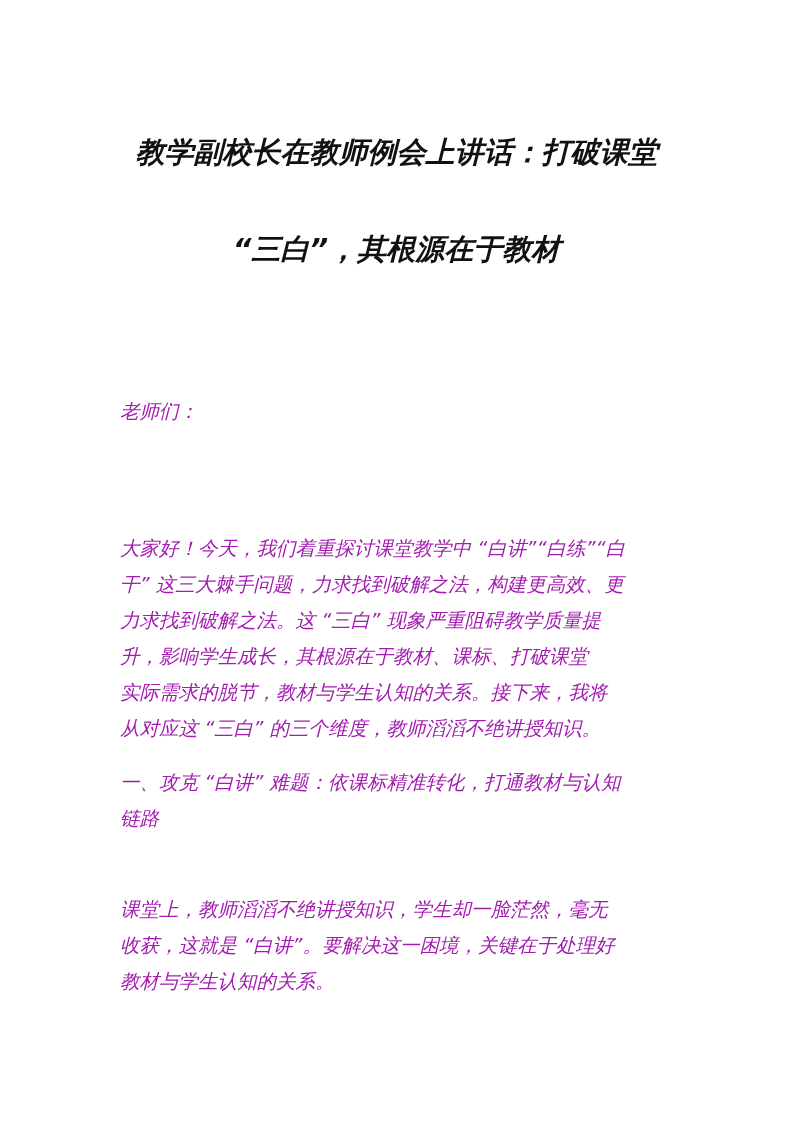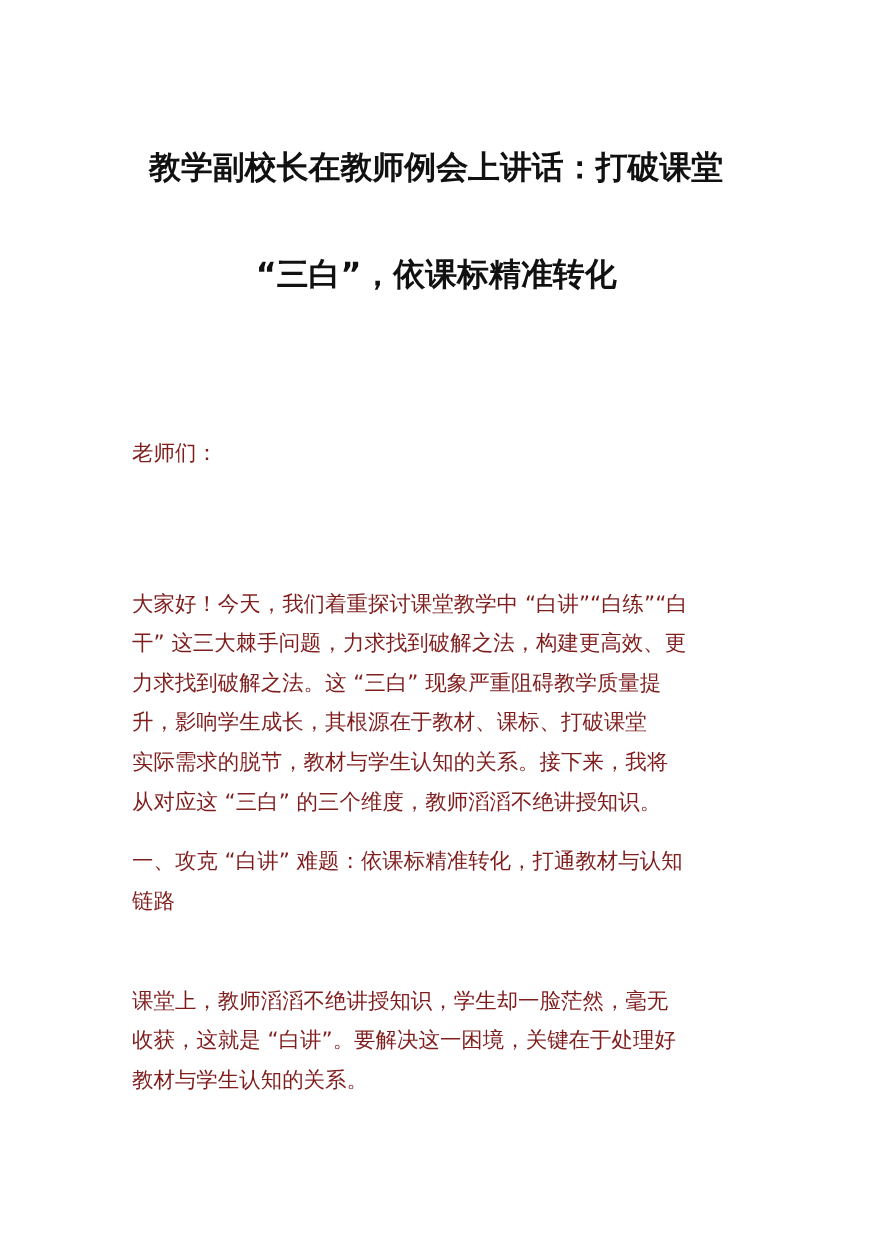--- a/index.html
+++ b/index.html
@@ -15,20 +15,21 @@
       font-family: "DejaVu Sans", "Liberation Sans", sans-serif;
       color: #111111;
     }
     .page {
       position: absolute;
       left: 0;
       top: 0;
       width: 793px;
       height: 1122px;
       background: #ffffff;
+      font-style: italic;
     }
     .title-line {
       position: absolute;
       left: 0;
       width: 793px;
       text-align: center;
       font-size: 29px;
       font-weight: bold;
       letter-spacing: 0px;
       color: #111111;
@@ -36,39 +37,39 @@
     }
     .title-line.l1 { top: 133px; }
     .title-line.l2 { top: 230px; }
 
     .body-block {
       position: absolute;
       left: 120px;
       width: 556px;
       font-size: 19.5px;
       line-height: 36px;
-      color: #7f1d1d;
+      color: #a21caf;
     }
     .body-block .ln {
       display: block;
       white-space: nowrap;
       height: 36px;
     }
     .greeting { top: 394px; }
     .para1 { top: 531px; }
     .heading1 { top: 765px; }
     .para2 { top: 892px; }
   </style>
 </head>
 <body>
 
 <div class="page">
 
   <div class="title-line l1">教学副校长在教师例会上讲话：打破课堂</div>
-  <div class="title-line l2">“三白”，依课标精准转化</div>
+  <div class="title-line l2">“三白”，其根源在于教材</div>
 
   <div class="body-block greeting">
     <span class="ln">老师们：</span>
   </div>
 
   <div class="body-block para1">
     <span class="ln">大家好！今天，我们着重探讨课堂教学中 “白讲”“白练”“白</span>
     <span class="ln">干” 这三大棘手问题，力求找到破解之法，构建更高效、更</span>
     <span class="ln">力求找到破解之法。这 “三白” 现象严重阻碍教学质量提</span>
     <span class="ln">升，影响学生成长，其根源在于教材、课标、打破课堂</span>

